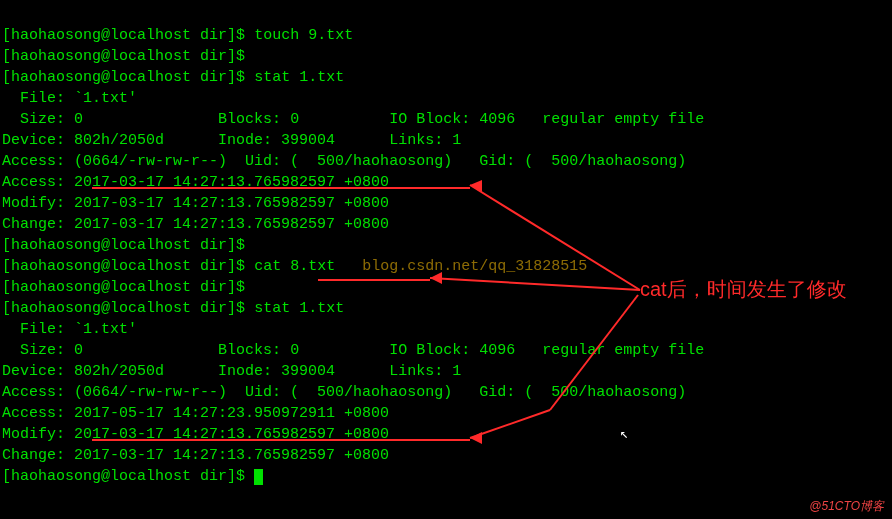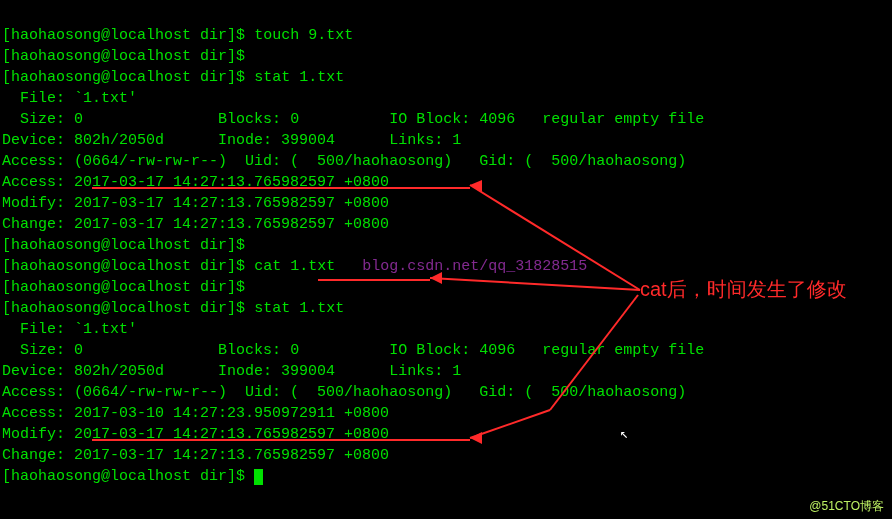--- a/index.html
+++ b/index.html
@@ -13,30 +13,31 @@
     height: 519px;
     overflow: hidden;
     position: relative;
   }
   .terminal {
     padding: 4px 2px;
     white-space: pre;
     color: #00e000;
   }
   .watermark-center {
-    color: #d946ef;
+    color: #eab308;
     opacity: 0.6;
   }
   .footer-watermark {
     position: absolute;
     right: 8px;
     bottom: 4px;
-    color: #bef264;
+    color: #ef4444;
     font-size: 12px;
     font-family: sans-serif;
+    font-style: italic;
   }
   .annotation {
     position: absolute;
     color: #ff2a2a;
     font-family: "Microsoft YaHei", sans-serif;
     font-size: 20px;
   }
   svg.lines {
     position: absolute;
     top: 0; left: 0;
@@ -64,28 +65,28 @@
 <span>[<span>haohaosong</span>@<span>localhost</span> <span>dir</span>]$</span>
 <span>[<span>haohaosong</span>@<span>localhost</span> <span>dir</span>]$</span> <span>stat 1.txt</span>
   <span>File:</span> <span>`1.txt'</span>
   <span>Size:</span> <span>0</span>               <span>Blocks:</span> <span>0</span>          <span>IO Block:</span> <span>4096</span>   <span>regular empty file</span>
 <span>Device:</span> <span>802h/2050d</span>      <span>Inode:</span> <span>399004</span>      <span>Links:</span> <span>1</span>
 <span>Access:</span> <span>(0664/-rw-rw-r--)</span>  <span>Uid:</span> <span>(  500/haohaosong)</span>   <span>Gid:</span> <span>(  500/haohaosong)</span>
 <span>Access:</span> <span>2017-03-17 14:27:13.765982597 +0800</span>
 <span>Modify:</span> <span>2017-03-17 14:27:13.765982597 +0800</span>
 <span>Change:</span> <span>2017-03-17 14:27:13.765982597 +0800</span>
 <span>[<span>haohaosong</span>@<span>localhost</span> <span>dir</span>]$</span>
-<span>[<span>haohaosong</span>@<span>localhost</span> <span>dir</span>]$</span> <span>cat 1.txt</span><span class="watermark-center">   <span>blog.csdn.net/qq_31828515</span></span>
+<span>[<span>haohaosong</span>@<span>localhost</span> <span>dir</span>]$</span> <span>cat 8.txt</span><span class="watermark-center">   <span>blog.csdn.net/qq_31828515</span></span>
 <span>[<span>haohaosong</span>@<span>localhost</span> <span>dir</span>]$</span>
 <span>[<span>haohaosong</span>@<span>localhost</span> <span>dir</span>]$</span> <span>stat 1.txt</span>
   <span>File:</span> <span>`1.txt'</span>
   <span>Size:</span> <span>0</span>               <span>Blocks:</span> <span>0</span>          <span>IO Block:</span> <span>4096</span>   <span>regular empty file</span>
 <span>Device:</span> <span>802h/2050d</span>      <span>Inode:</span> <span>399004</span>      <span>Links:</span> <span>1</span>
 <span>Access:</span> <span>(0664/-rw-rw-r--)</span>  <span>Uid:</span> <span>(  500/haohaosong)</span>   <span>Gid:</span> <span>(  500/haohaosong)</span>
-<span>Access:</span> <span>2017-03-10 14:27:23.950972911 +0800</span>
+<span>Access:</span> <span>2017-05-17 14:27:23.950972911 +0800</span>
 <span>Modify:</span> <span>2017-03-17 14:27:13.765982597 +0800</span>
 <span>Change:</span> <span>2017-03-17 14:27:13.765982597 +0800</span>
 <span>[<span>haohaosong</span>@<span>localhost</span> <span>dir</span>]$</span> <span class="cursor-block"></span>
 </div>
 
 <svg class="lines">
 
   <line x1="92" y1="188" x2="470" y2="188" stroke="#ff2a2a" stroke-width="2"></line>
 
   <line x1="318" y1="280" x2="430" y2="280" stroke="#ff2a2a" stroke-width="2"></line>

